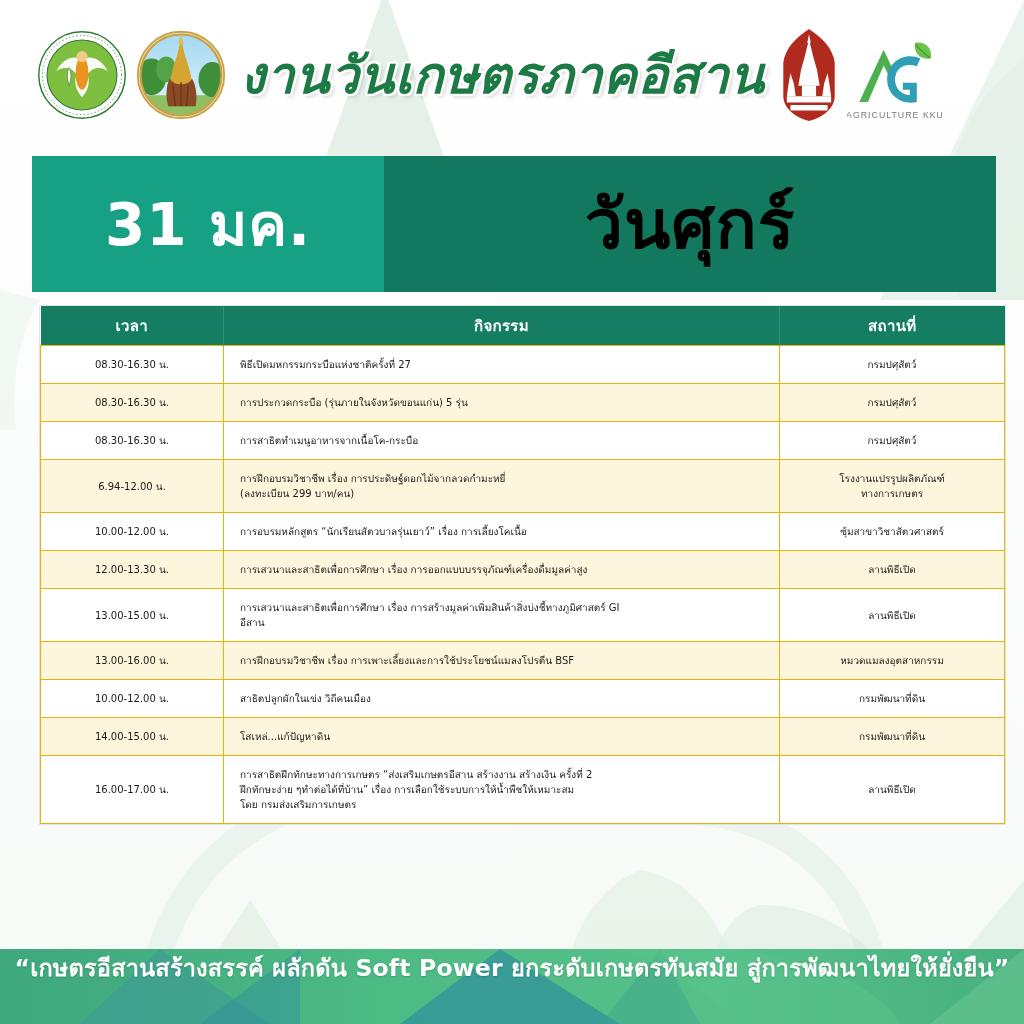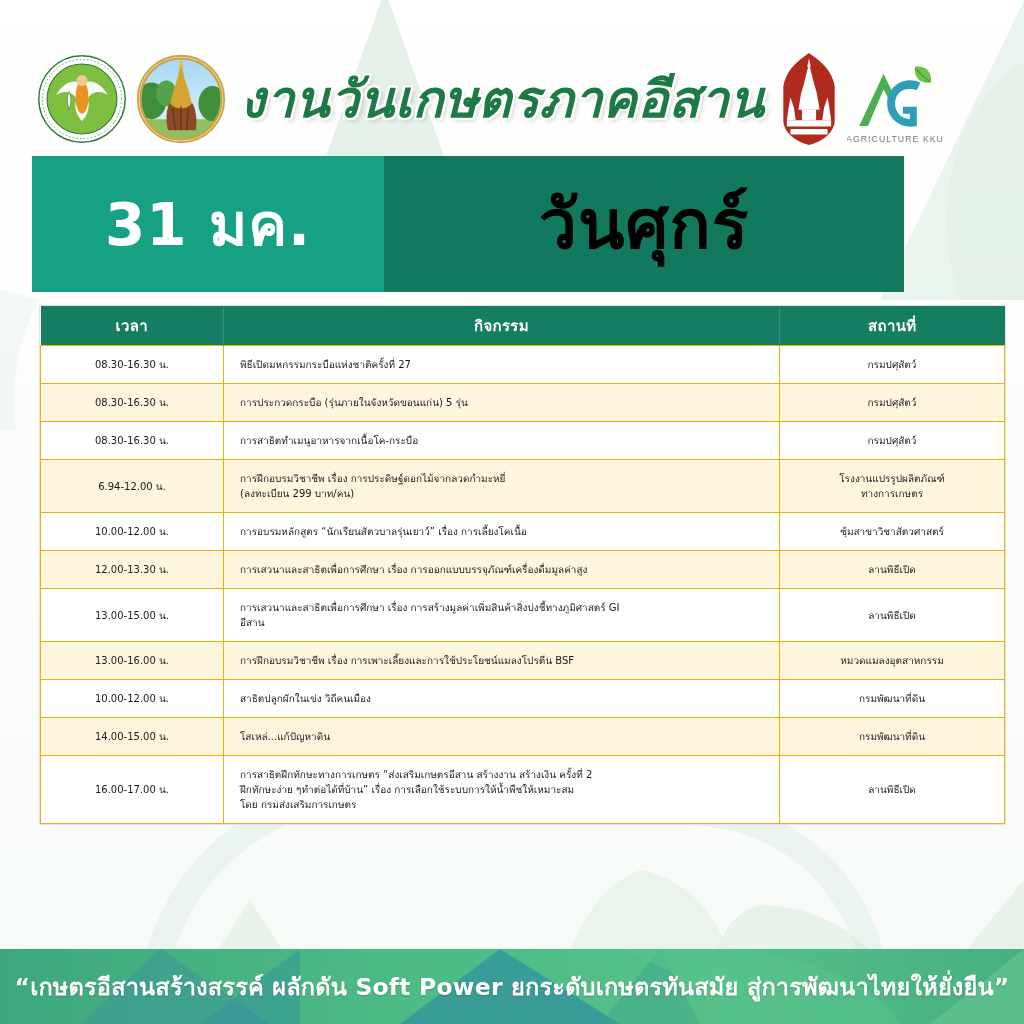--- a/index.html
+++ b/index.html
@@ -37,21 +37,20 @@
   .header {
     position: absolute;
     top: 0; left: 0;
     width: 979px;
     height: 150px;
     z-index: 3;
     display: flex;
     align-items: center;
     justify-content: center;
     gap: 7px;
-    margin-top: 24px;
   }
   .logo {
     flex: 0 0 auto;
     display: block;
   }
   .title-block {
     display: flex;
     flex-direction: column;
     align-items: center;
     justify-content: center;
@@ -82,21 +81,21 @@
        1.5px 1.5px 0 #fff, -1.5px 1.5px 0 #fff, 1.5px -1.5px 0 #fff, -1.5px -1.5px 0 #fff,
        2px 2px 3px rgba(0,0,0,0.18);
     white-space: nowrap;
   }
 
   
   .daybar {
     position: absolute;
     left: 32px;
     top: 156px;
-    width: 872px;
+    width: 964px;
     height: 136px;
     z-index: 3;
     display: flex;
   }
   .daybar-date {
     width: 352px;
     background: #16a184;
     display: flex;
     align-items: center;
     justify-content: center;
@@ -183,21 +182,21 @@
 
   
   .footer {
     position: absolute;
     left: 0;
     bottom: 0;
     width: 1024px;
     height: 75px;
     z-index: 3;
     display: flex;
-    align-items: center;
+    align-items: flex-start;
     justify-content: center;
     overflow: hidden;
   }
   .footer-text {
     position: relative;
     z-index: 2;
     color: #ffffff;
     font-size: 23.5px;
     font-weight: bold;
     letter-spacing: 0.2px;

